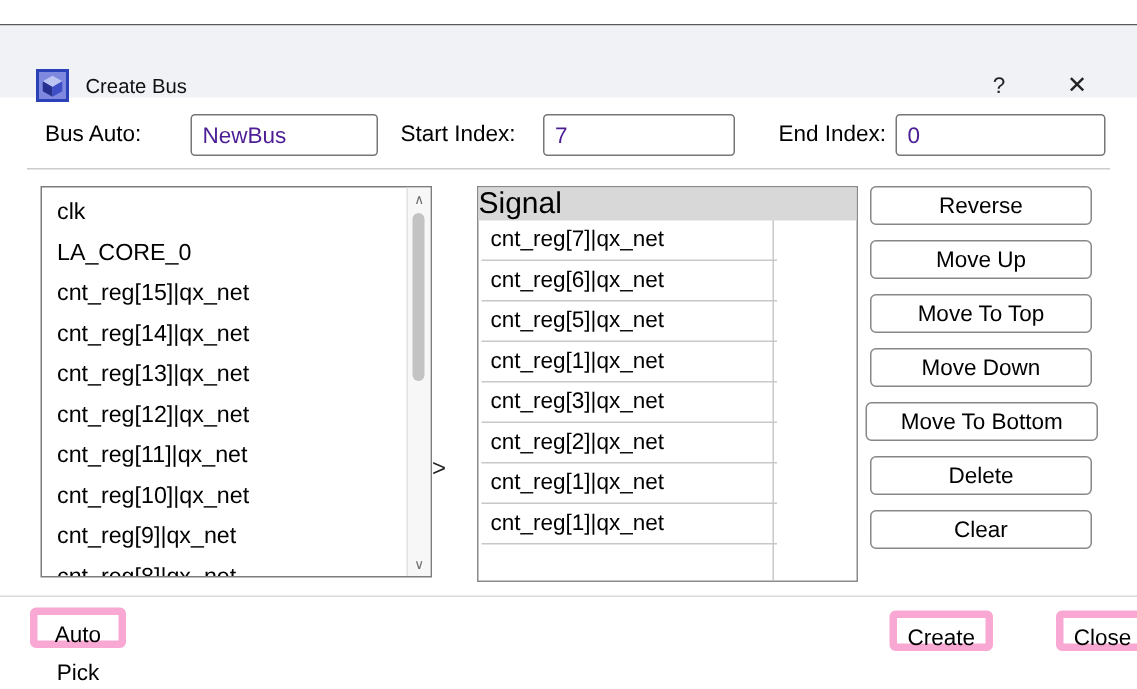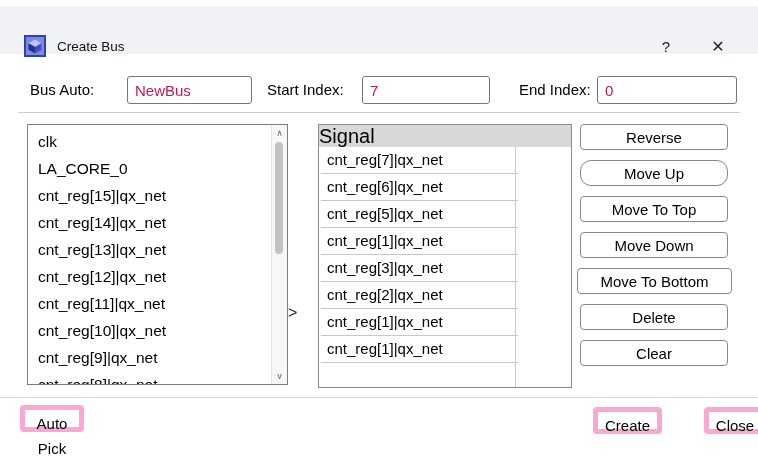--- a/index.html
+++ b/index.html
@@ -1,36 +1,36 @@
 <!DOCTYPE html>
 <html style="--titlebar-bg: #f0f2f6; --table-header-bg: #d8d8d8; --disabled-input-bg: #e2e2e2; --icon-blue: #2a41b8;"><head>
 <meta charset="utf-8">
 <style>
   html,body { margin:0; padding:0; background:#ffffff; }
   .dialog {
     position:relative; width:758px; height:459px; background:#ffffff;
     font-family:"Liberation Sans", sans-serif; overflow:hidden; color:#000;
   }
   .top-border { position:absolute; left:0; top:16px; width:758px; height:1px; background:#595959; }
-  .titlebar { position:absolute; left:0; top:6px; width:758px; height:48px; background:var(--titlebar-bg,#f0f2f6); }
+  .titlebar { position:absolute; left:0; top:17px; width:758px; height:48px; background:var(--titlebar-bg,#f0f2f6); }
   .app-icon { position:absolute; left:24px; top:29px; width:22px; height:22px; }
   .window-title { position:absolute; left:57px; top:17px; height:48px; line-height:48px; font-size:13.5px; color:#111; }
   .win-btn { position:absolute; top:17px; height:48px; line-height:48px; width:30px; text-align:center; font-size:15px; color:#222; cursor:default; }
   .help-btn  { left:651px; }
   .close-btn { left:703px; font-size:16px; }
 
   
   .lbl { position:absolute; top:76px; height:28px; line-height:28px; font-size:15px; white-space:nowrap; }
   .lbl-bus   { left:30px; }
   .lbl-start { left:267px; }
   .lbl-end   { left:519px; }
   input.txt {
     position:absolute; top:76px; height:28px; box-sizing:border-box;
     border:1px solid #767676; border-radius:3px; padding:0 7px;
-    font:15px "Liberation Sans", sans-serif; color:#be185d; background:#fff; outline:none;
+    font:15px "Liberation Sans", sans-serif; color:#4c1d95; background:#fff; outline:none;
   }
   .in-bus   { left:127px; width:125px; }
   .in-start { left:362px; width:128px; background:var(--disabled-input-bg,#e2e2e2); color:#9e9e9e; border-color:#b2b2b2; }
   .in-end   { left:597px; width:140px; }
 
   .sep1 { position:absolute; left:18px; top:112px; width:722px; height:1px; background:#cccccc; }
   .sep2 { position:absolute; left:0; top:397px; width:758px; height:1px; background:#d8dade; }
 
   
   .list {
@@ -52,21 +52,21 @@
   .col-sep { position:absolute; left:196px; top:22px; bottom:0; width:1px; background:#c8c8c8; }
   .tbody { position:absolute; left:2px; top:22px; width:197px; }
   .trow { height:27px; line-height:26px; box-sizing:border-box; border-bottom:1px solid #c8c8c8; padding-left:6px; font-size:15px; white-space:nowrap; }
 
   
   .act-btn {
     position:absolute; left:580px; width:148px; height:26px; box-sizing:border-box;
     border:1px solid #878787; border-radius:4px; background:#fff;
     font:15px "Liberation Sans", sans-serif; text-align:center; line-height:24px; cursor:default;
   }
-  .b-reverse { top:124px; } .b-moveup { top:160px;border-radius:11px; } .b-movetop { top:196px; }
+  .b-reverse { top:124px; } .b-moveup { top:160px; } .b-movetop { top:196px; }
   .b-movedown { top:232px; } .b-movebottom { top:268px; left:577px; width:155px; }
   .b-delete { top:304px; } .b-clear { top:340px; }
 
   
   .foot-btn {
     position:absolute; height:27px; box-sizing:border-box; border:5px solid #f9a8d4; border-radius:4px;
     background:#fff; font:15px "Liberation Sans", sans-serif; text-align:center; line-height:25px; cursor:default;
   }
   .b-autopick { left:20px;  top:405px; width:64px; }
   .b-create   { left:593px; top:407px; width:69px; }

